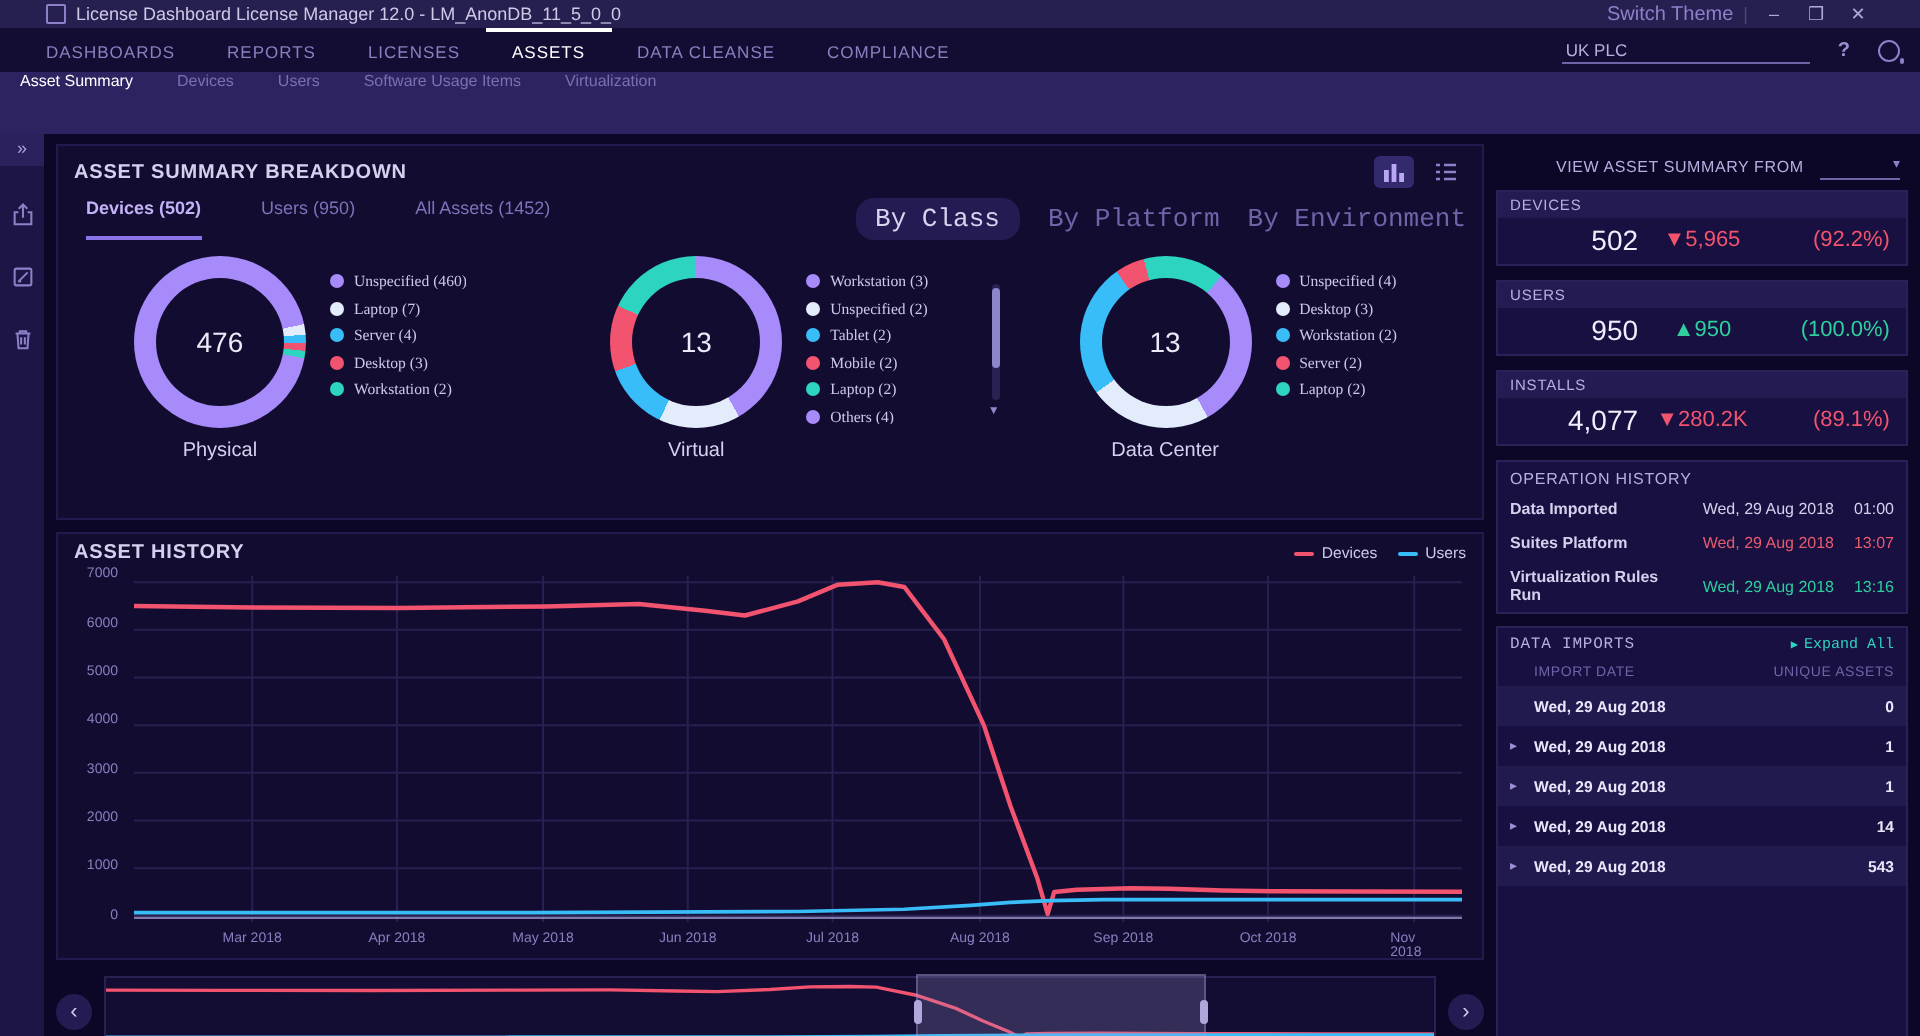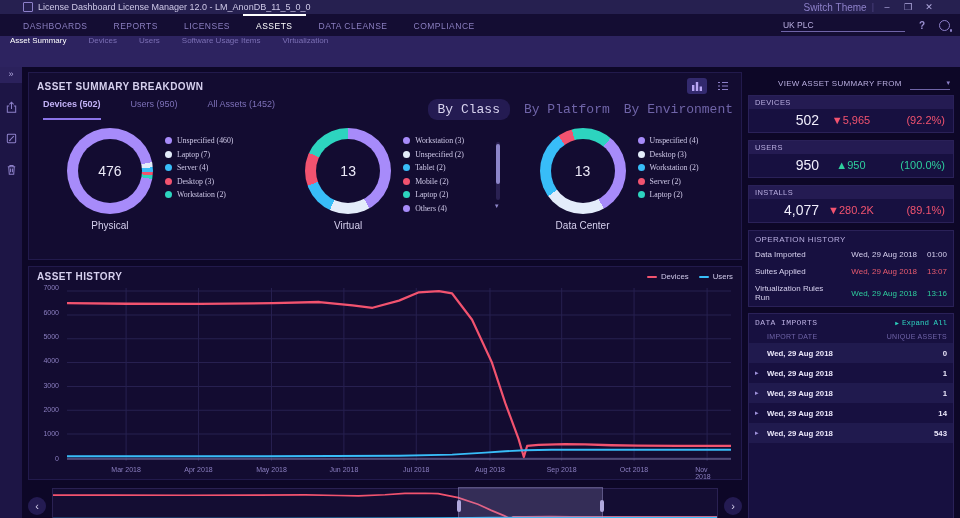--- a/index.html
+++ b/index.html
@@ -91,21 +91,21 @@
   .stat-card{background:#171040;border:1px solid #2a2158;margin-bottom:7px;}
   .stat-strip{background:#241b52;font-size:7.5px;color:#b9aee0;letter-spacing:.4px;padding:2px 6px;}
   .stat-body{display:flex;align-items:center;padding:3px 8px 4px 8px;}
   .stat-value{width:33%;text-align:right;font-size:14px;color:#f0eefc;}
   .stat-delta{width:34%;text-align:center;font-size:11px;}
   .stat-pct{width:33%;text-align:right;font-size:11px;}
   .trend-down{color:#f2536f;} .trend-up{color:#2ece9d;}
   .side-panel{background:#171040;border:1px solid #2a2158;margin-bottom:6px;}
   .side-title{font-size:8px;color:#b9aee0;letter-spacing:.4px;padding:4px 6px 2px 6px;}
   .op-row{display:flex;align-items:center;padding:4px 6px;font-size:8px;}
-  .op-name{flex:1;color:#d6d0ee;}
+  .op-name{flex:1;color:#d6d0ee;font-weight:bold;}
   .op-date{width:78px;text-align:right;}
   .op-time{width:30px;text-align:right;}
   .st-neutral{color:#d6d0ee;} .st-error{color:#e85b6e;} .st-ok{color:#2ece9d;}
   .di-panel{flex:1;display:flex;flex-direction:column;margin-bottom:4px;}
   .di-head{display:flex;align-items:center;padding:4px 6px 2px 6px;font-family:Liberation Mono, monospace;}
   .expand-all{margin-left:auto;color:#2dd4bf;font-size:7.5px;}
   .expand-all .tri{font-size:6px;margin-right:3px;}
   .di-cols{display:flex;font-size:7px;color:#6f64a8;padding:4px 6px 3px 18px;letter-spacing:.3px;}
   .di-cols .c2{margin-left:auto;}
   .di-row{display:flex;align-items:center;height:20px;padding:0 6px;font-size:7.8px;color:#eae6fa;font-weight:bold;}
@@ -423,21 +423,21 @@
 
     <div class="side-panel">
       <div class="side-title">OPERATION HISTORY</div>
       <div id="op-rows">
           <div class="op-row">
             <span class="op-name">Data Imported</span>
             <span class="op-date st-neutral">Wed, 29 Aug 2018</span>
             <span class="op-time st-neutral">01:00</span>
           </div>
           <div class="op-row">
-            <span class="op-name">Suites Applied</span>
+            <span class="op-name">Suites Platform</span>
             <span class="op-date st-error">Wed, 29 Aug 2018</span>
             <span class="op-time st-error">13:07</span>
           </div>
           <div class="op-row">
             <span class="op-name">Virtualization Rules Run</span>
             <span class="op-date st-ok">Wed, 29 Aug 2018</span>
             <span class="op-time st-ok">13:16</span>
           </div>
         </div>
     </div>

